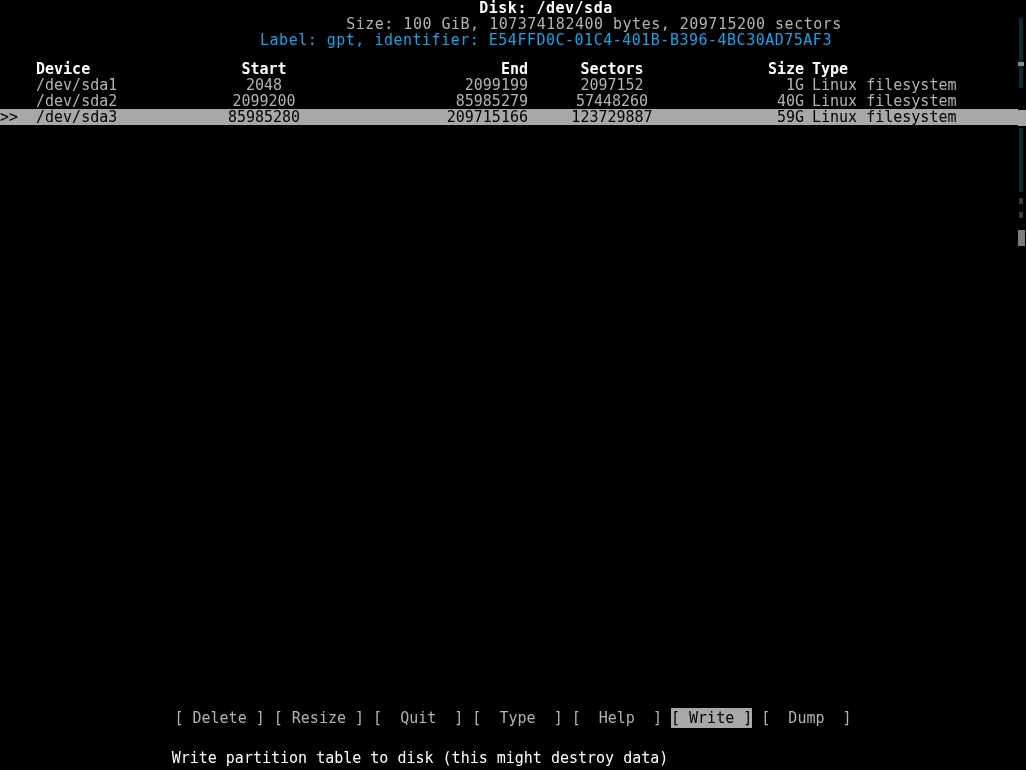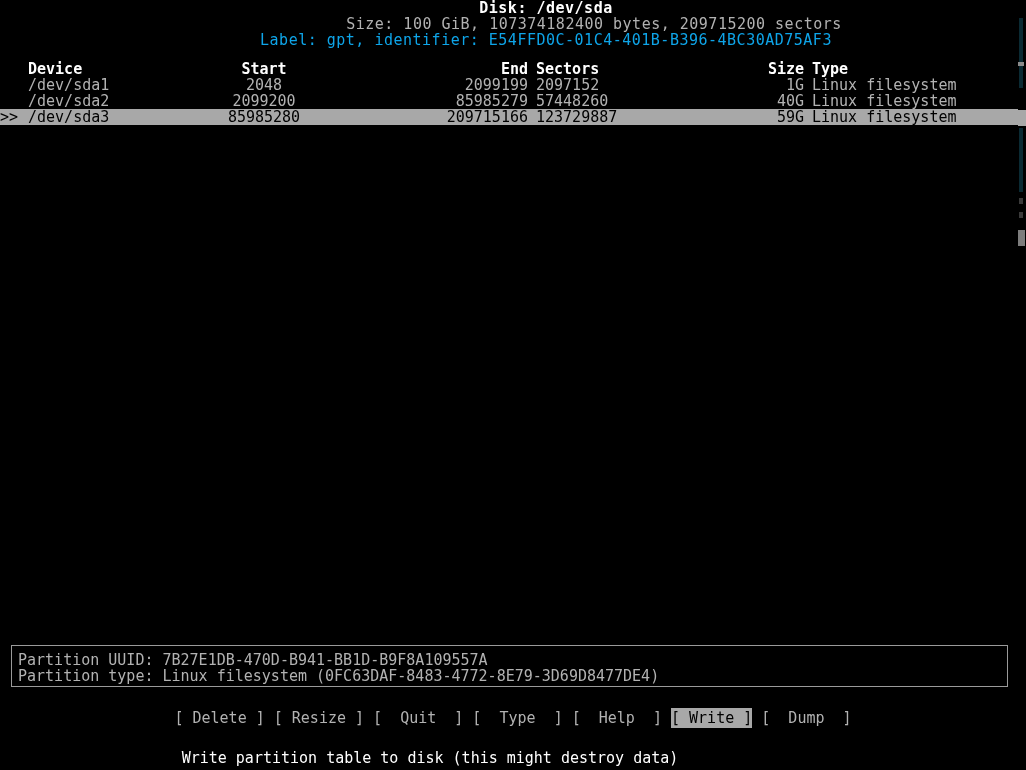--- a/index.html
+++ b/index.html
@@ -77,24 +77,24 @@
     font-weight: bold;
   }
   .cell {
     position: absolute;
     top: 0;
     height: 16px;
     white-space: pre;
     overflow: hidden;
   }
   .c-marker { left: 0px;   width: 26px; text-align: left; }
-  .c-device { left: 28px;  width: 180px; text-align: left; }
+  .c-device { left: 36px;  width: 180px; text-align: left; }
   .c-start  { left: 184px; width: 160px; text-align: center; }
   .c-end    { left: 368px; width: 160px; text-align: right; }
-  .c-sectors{ left: 536px; width: 152px; text-align: left; }
+  .c-sectors{ left: 536px; width: 152px; text-align: center; }
   .c-size   { left: 700px; width: 104px; text-align: right; }
   .c-type   { left: 812px; width: 200px; text-align: left; }
 
   
   .edge-track {
     position: absolute;
     left: 1019px;
     top: 0px;
     width: 4px;
     height: 770px;
@@ -183,21 +183,21 @@
   }
   .menu-gap {
     display: inline-block;
     width: 9px;
     height: 20px;
   }
 
   
   .statusline {
     position: absolute;
-    left: 10px;
+    left: 0;
     top: 750px;
     width: 840px;
     text-align: center;
     white-space: pre;
     color: #ffffff;
     height: 16px;
     line-height: 16px;
   }
 
   .bottom-fill {
@@ -264,28 +264,24 @@
   <div class="edge-track"></div>
   <div class="edge-seg" style="top:18px;height:70px;"></div>
   <div class="edge-seg" style="top:128px;height:64px;"></div>
   <div class="edge-tick" style="top:62px;"></div>
   <div class="edge-tick" style="top:118px;"></div>
   <div class="sel-overhang"></div>
   <div class="edge-dot" style="top:198px;"></div>
   <div class="edge-dot" style="top:212px;"></div>
   <div class="edge-thumb" style="top:230px;"></div>
 
-  <div class="infobox">
-    <div class="info-line info-line-1">Partition UUID: 7B27E1DB-470D-B941-BB1D-B9F8A109557A</div>
-    <div class="info-line info-line-2">Partition type: Linux filesystem (0FC63DAF-8483-4772-8E79-3D69D8477DE4)</div>
+
+  <div class="menubar">
+
+    <span class="menu-item"><span>[ </span><span>Delete</span><span> ]</span></span><span class="menu-gap"></span><span class="menu-item"><span>[ </span><span>Resize</span><span> ]</span></span><span class="menu-gap"></span><span class="menu-item"><span>[  </span><span>Quit</span><span>  ]</span></span><span class="menu-gap"></span><span class="menu-item"><span>[  </span><span>Type</span><span>  ]</span></span><span class="menu-gap"></span><span class="menu-item"><span>[  </span><span>Help</span><span>  ]</span></span><span class="menu-gap"></span><span class="menu-item active"><span>[ </span><span>Write</span><span> ]</span></span><span class="menu-gap"></span><span class="menu-item"><span>[  </span><span>Dump</span><span>  ]</span></span>
+
   </div>
 
-  <div class="menubar">
-
-    <span class="menu-item"><span>[ </span><span>Delete</span><span> ]</span></span><span class="menu-gap"></span><span class="menu-item"><span>[ </span><span>Resize</span><span> ]</span></span><span class="menu-gap"></span><span class="menu-item"><span>[  </span><span>Quit</span><span>  ]</span></span><span class="menu-gap"></span><span class="menu-item"><span>[  </span><span>Type</span><span>  ]</span></span><span class="menu-gap"></span><span class="menu-item"><span>[  </span><span>Help</span><span>  ]</span></span><span class="menu-gap"></span><span class="menu-item active"><span>[ </span><span>Write</span><span> ]</span></span><span class="menu-gap"></span><span class="menu-item"><span>[  </span><span>Dump</span><span>  ]</span></span>
-
-  </div>
-
   <div class="statusline">Write partition table to disk (this might destroy data)</div>
 
   <div class="bottom-fill"></div>
 
 </div>
 
 </body></html>

